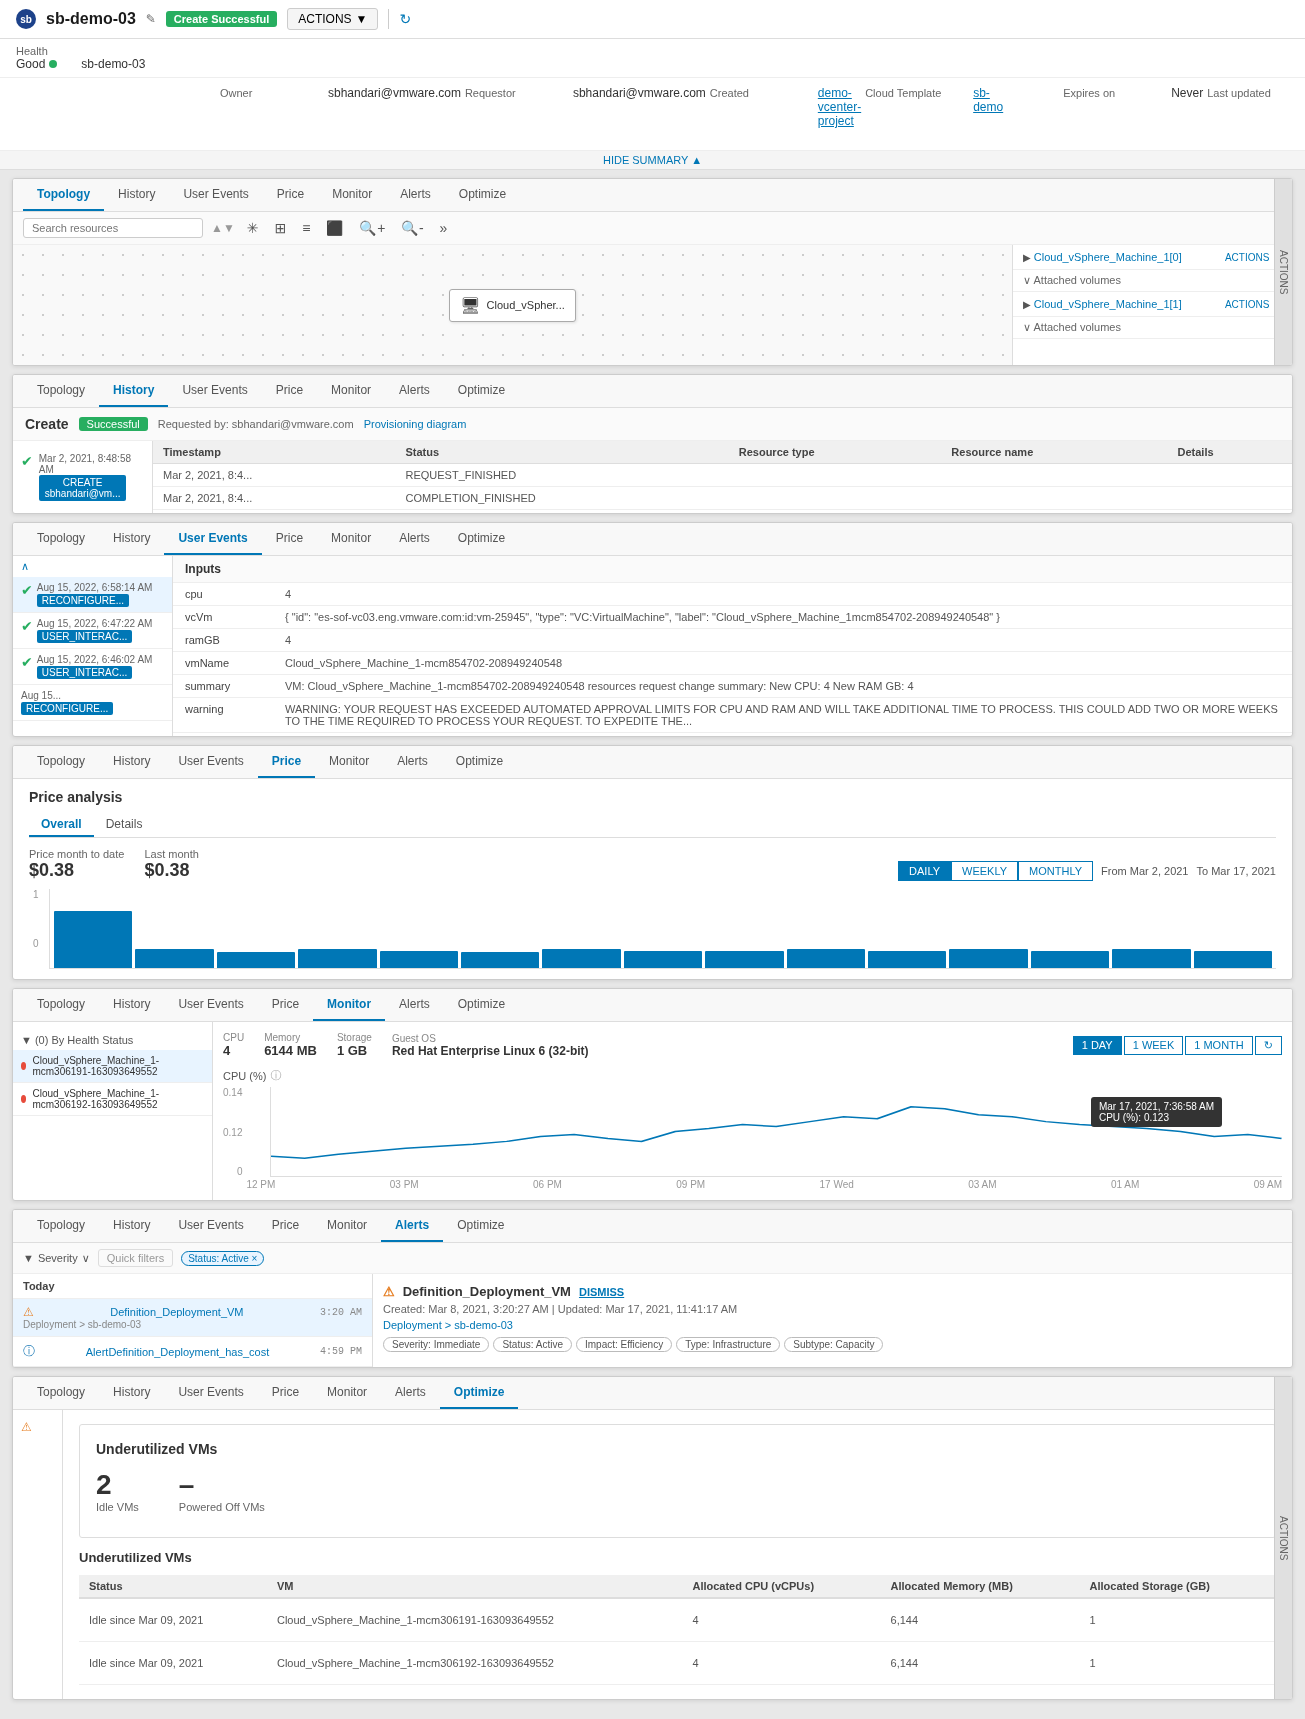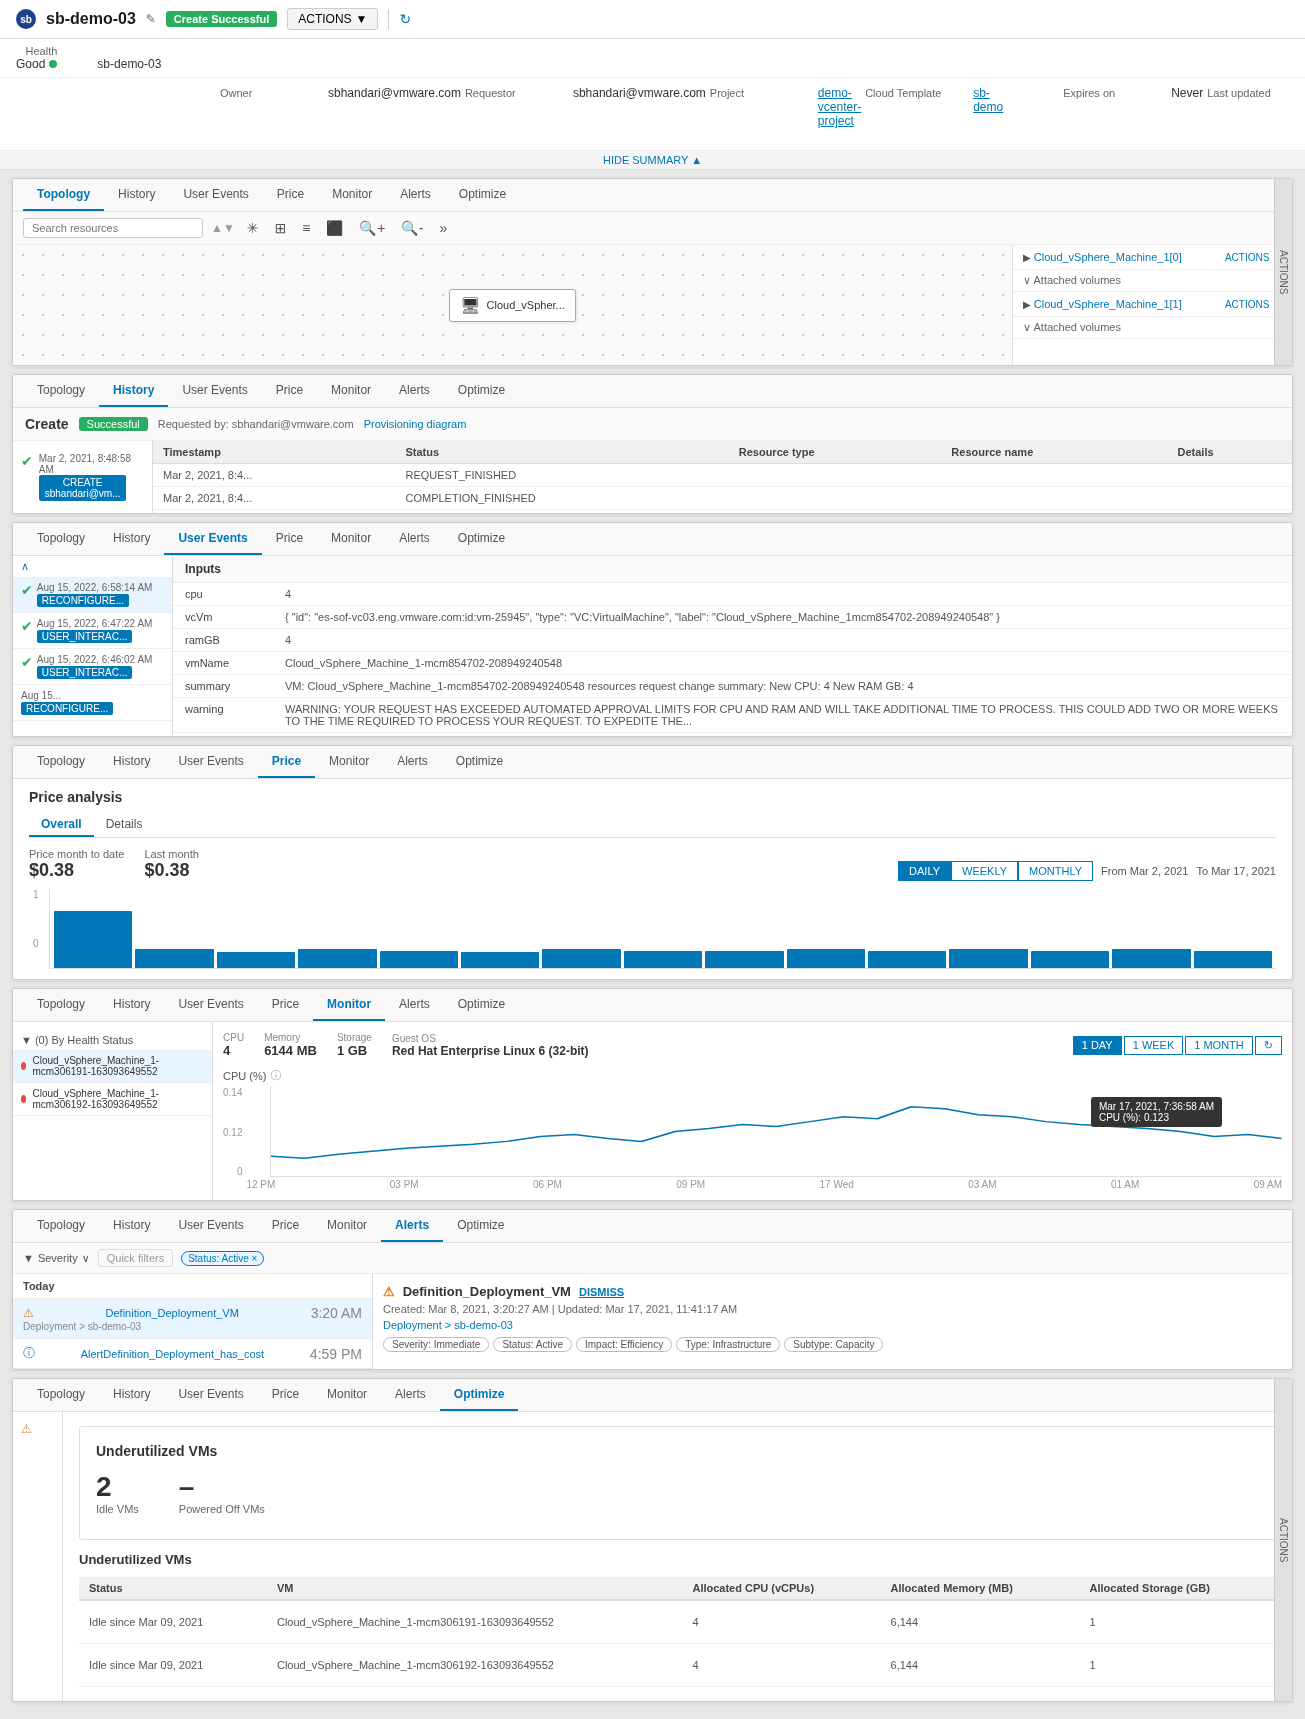--- a/index.html
+++ b/index.html
@@ -45,23 +45,22 @@
       display: flex; align-items: center; gap: 4px;
     }
     .divider-v { width: 1px; height: 20px; background: #ccc; }
     .refresh-btn { color: #0077b6; cursor: pointer; font-size: 14px; }
 
     
     .health-row {
       background: #fff;
       padding: 6px 16px;
       display: flex;
-      gap: 40px;
+      gap: 24px;
       border-bottom: 1px solid #eee;
-      text-align: right;
     }
     .health-item { display: flex; flex-direction: column; }
     .health-label { font-size: 11px; color: #666; }
     .health-value { font-size: 12px; font-weight: 500; display: flex; align-items: center; gap: 4px; }
     .dot-green { width: 8px; height: 8px; border-radius: 50%; background: #27ae60; }
 
     
     .summary-row {
       background: #fff;
       padding: 8px 16px 8px 220px;
@@ -303,21 +302,21 @@
     }
     .alerts-layout { display: flex; gap: 0; }
     .alerts-left { width: 360px; border-right: 1px solid #ddd; }
     .alerts-section-header { padding: 6px 10px; font-size: 11px; font-weight: 600; color: #444; border-bottom: 1px solid #eee; }
     .alert-row {
       padding: 6px 10px; border-bottom: 1px solid #eee; cursor: pointer;
     }
     .alert-row.selected { background: #e8f4ff; }
     .alert-row-top { display: flex; justify-content: space-between; align-items: center; }
     .alert-name { color: #0077b6; font-size: 11px; font-weight: 500; }
-    .alert-time { font-size: 14px; color: #888; }
+    .alert-time { font-size: 10px; color: #888; font-family: Liberation Mono, monospace; }
     .alert-sub { font-size: 10px; color: #888; }
     .icon-warn { color: #e67e22; }
     .icon-info { color: #2980b9; }
     .alerts-right { flex: 1; padding: 10px; }
     .alert-detail-title { font-size: 13px; font-weight: 600; color: #333; display: flex; align-items: center; gap: 8px; }
     .dismiss-btn { font-size: 11px; color: #0077b6; cursor: pointer; text-decoration: underline; }
     .alert-meta { font-size: 11px; color: #666; margin: 4px 0; }
     .alert-meta-link { color: #0077b6; cursor: pointer; }
     .alert-tags { display: flex; flex-wrap: wrap; gap: 4px; margin-top: 6px; }
     .alert-tag {
@@ -376,21 +375,21 @@
   <div class="summary-col">
     <div class="summary-field">
       <span class="summary-key">Owner</span>
       <span class="summary-val">sbhandari@vmware.com</span>
     </div>
     <div class="summary-field">
       <span class="summary-key">Requestor</span>
       <span class="summary-val">sbhandari@vmware.com</span>
     </div>
     <div class="summary-field">
-      <span class="summary-key">Project</span>
+      <span class="summary-key">Created</span>
       <span class="summary-val link">demo-vcenter-project</span>
     </div>
     <div class="summary-field">
       <span class="summary-key">Cloud Template</span>
       <span class="summary-val link">sb-demo</span>
     </div>
   </div>
   <div class="summary-col">
     <div class="summary-field">
       <span class="summary-key">Expires on</span>

